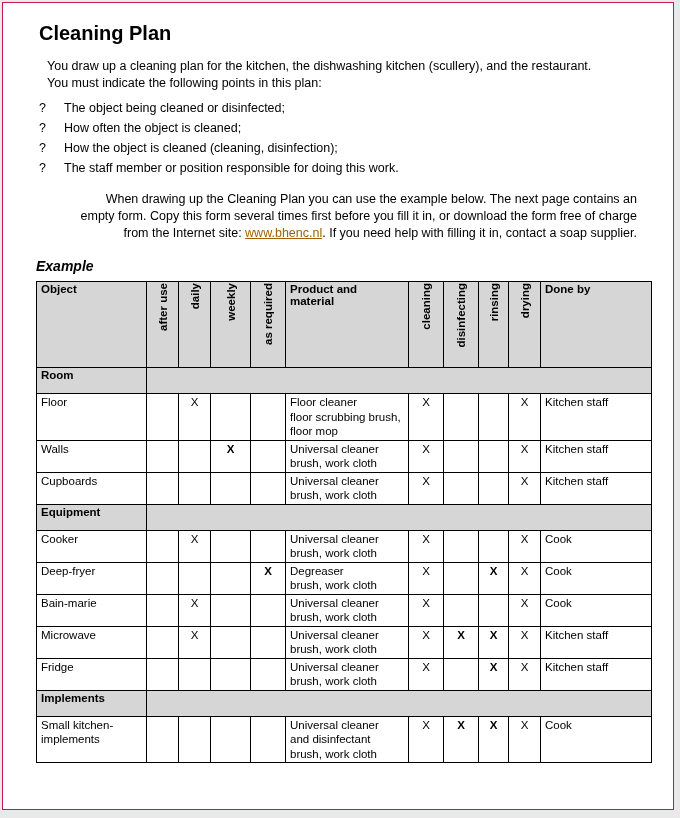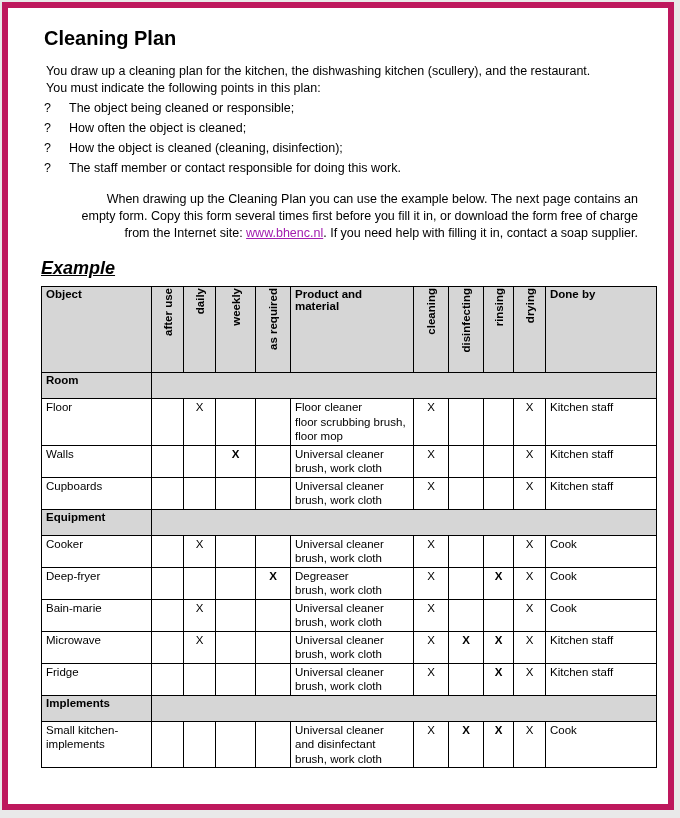--- a/index.html
+++ b/index.html
@@ -8,32 +8,32 @@
     background:#e9e9e9;
     font-family:"Liberation Sans", sans-serif;
     color:#000;
     position:relative;
   }
   .page {
     position:absolute; left:2px; top:2px;
     width:672px; height:808px;
     box-sizing:border-box;
     background:#ffffff;
-    border:6px solid #be185d;
+    border:1px solid #be185d;
     padding:18px 28px 0 36px;
     overflow:hidden;
   }
   h1.title { font-size:20px; line-height:24px; margin:0 0 13px 0; font-weight:bold; }
-  .para  { font-size:12.5px; line-height:17px; margin:2px; }
+  .para  { font-size:12.5px; line-height:17px; margin:8px; }
   ul.bullets { list-style:none; margin:3px 0 0 0; padding:0; }
   ul.bullets li { display:flex; font-size:12.5px; line-height:17px; margin:3px 0; }
   .bullet-marker { width:25px; flex:none; }
   .para2 { margin-top:14px;text-align:right; }
-  .doc-link { text-decoration:underline; color:#a21caf; cursor:pointer; }
-  .example-label { font-weight:bold; font-style:italic; font-size:18px; margin:16px 0 7px -3px;text-decoration:underline; }
+  .doc-link { text-decoration:underline; color:#a16207; cursor:pointer; }
+  .example-label { font-weight:bold; font-style:italic; font-size:14px; margin:16px 0 7px -3px; }
 
   table.plan {
     border-collapse:collapse;
     table-layout:fixed;
     width:615px;
     margin-left:-3px;
     padding-left:32px;
   }
   table.plan th, table.plan td {
     border:1px solid #000;
@@ -68,33 +68,33 @@
   <h1 class="title">Cleaning Plan</h1>
 
   <p class="para">
     <span>You draw up a cleaning plan for the kitchen, the dishwashing kitchen (scullery), and the restaurant.</span><br>
     <span>You must indicate the following points in this plan:</span>
   </p>
 
   <ul class="bullets">
     <li>
       <span class="bullet-marker">?</span>
-      <span>The object being cleaned or responsible;</span>
+      <span>The object being cleaned or disinfected;</span>
     </li>
     <li>
       <span class="bullet-marker">?</span>
       <span>How often the object is cleaned;</span>
     </li>
     <li>
       <span class="bullet-marker">?</span>
       <span>How the object is cleaned (cleaning, disinfection);</span>
     </li>
     <li>
       <span class="bullet-marker">?</span>
-      <span>The staff member or contact responsible for doing this work.</span>
+      <span>The staff member or position responsible for doing this work.</span>
     </li>
   </ul>
 
   <p class="para para2">
     <span>When drawing up the Cleaning Plan you can use the example below. The next page contains an</span><br>
     <span>empty form. Copy this form several times first before you fill it in, or download the form free of charge</span><br>
     <span>from the Internet site: </span><span class="doc-link">www.bhenc.nl</span><span>. If you need help with filling it in, contact a soap supplier.</span>
   </p>
 
   <div class="example-label">Example</div>

